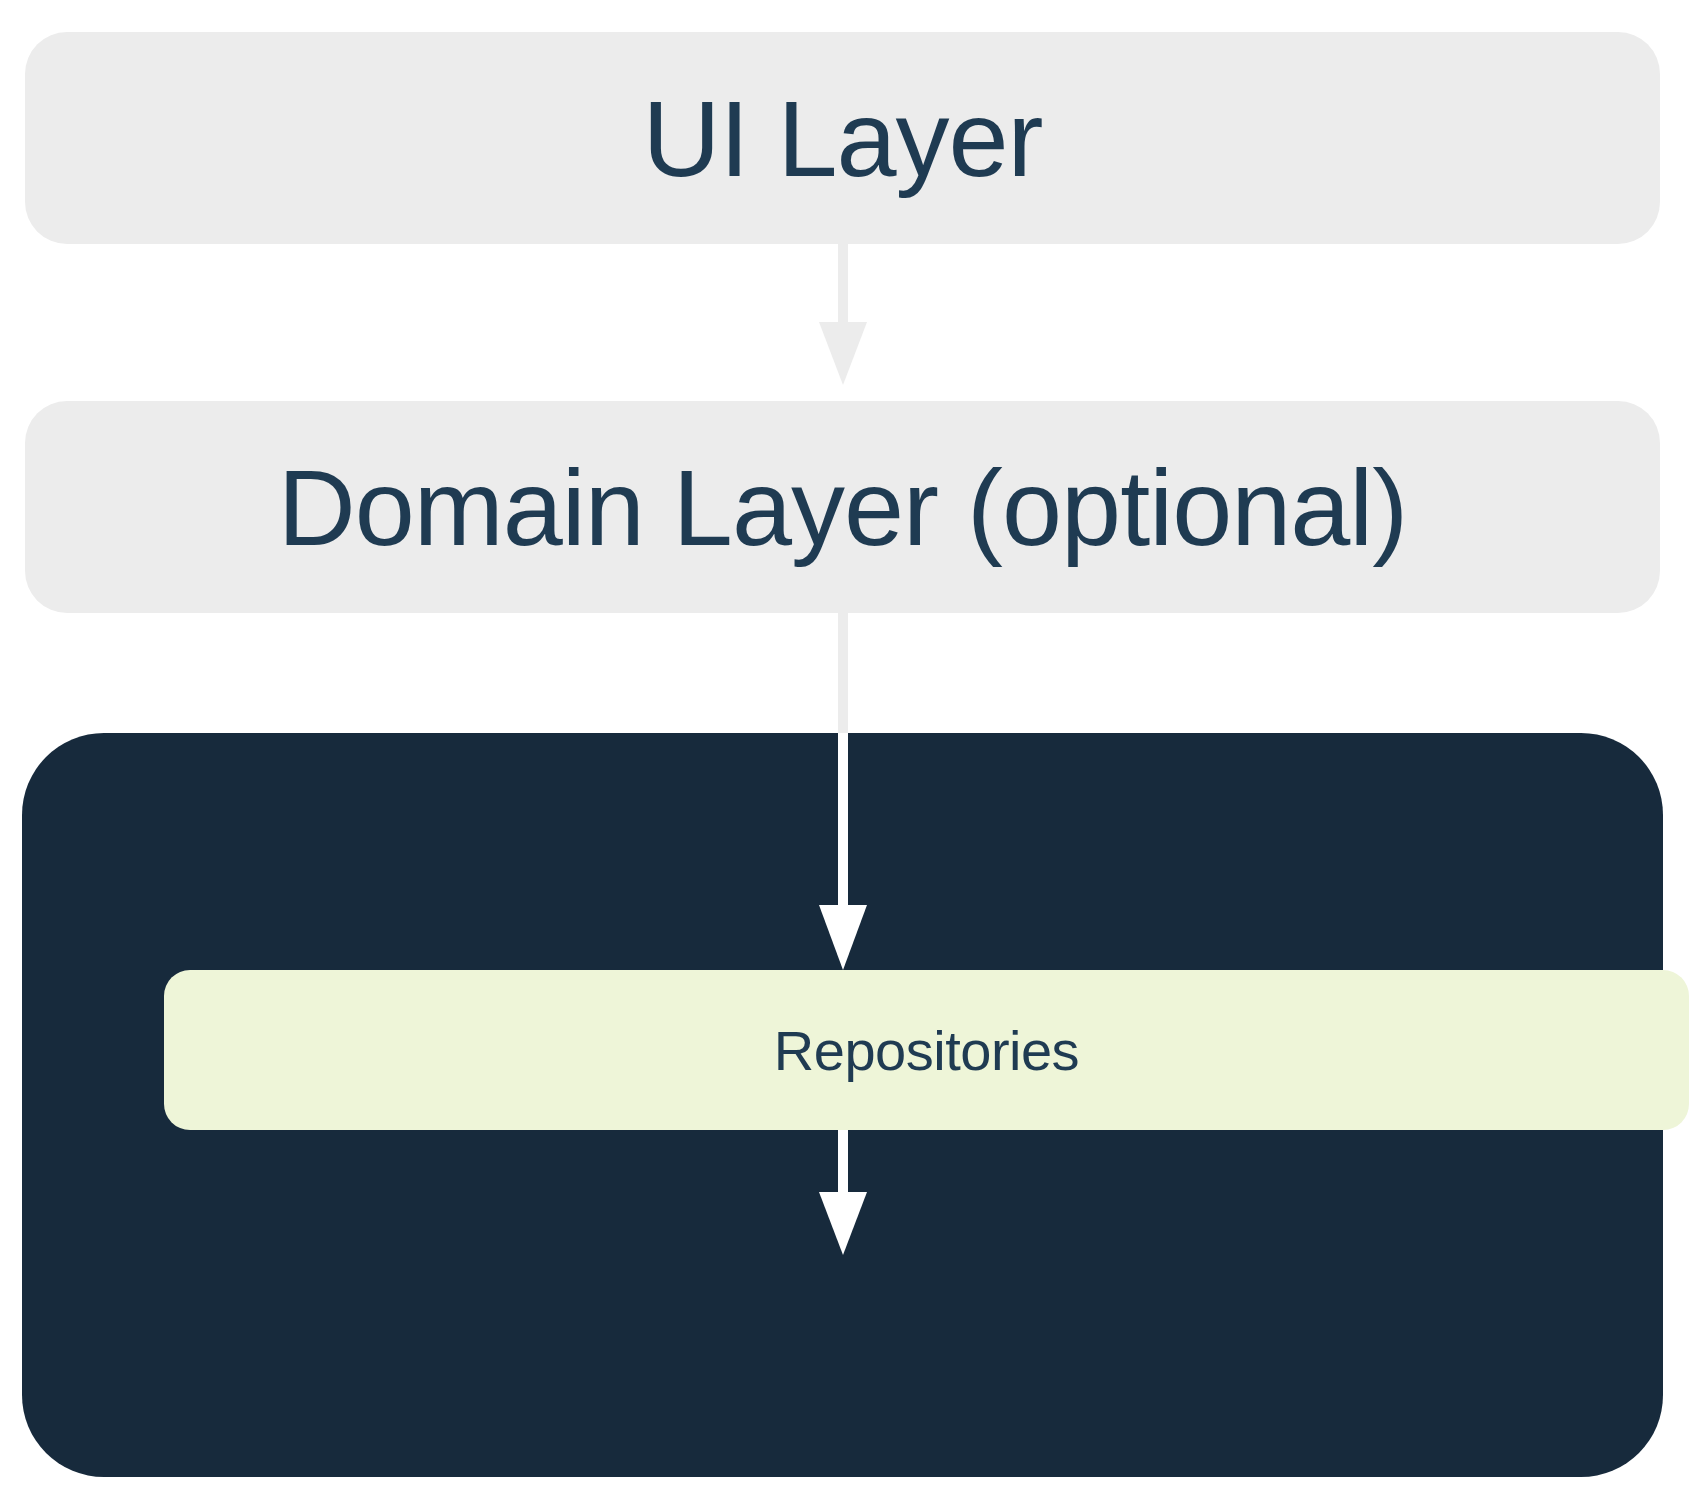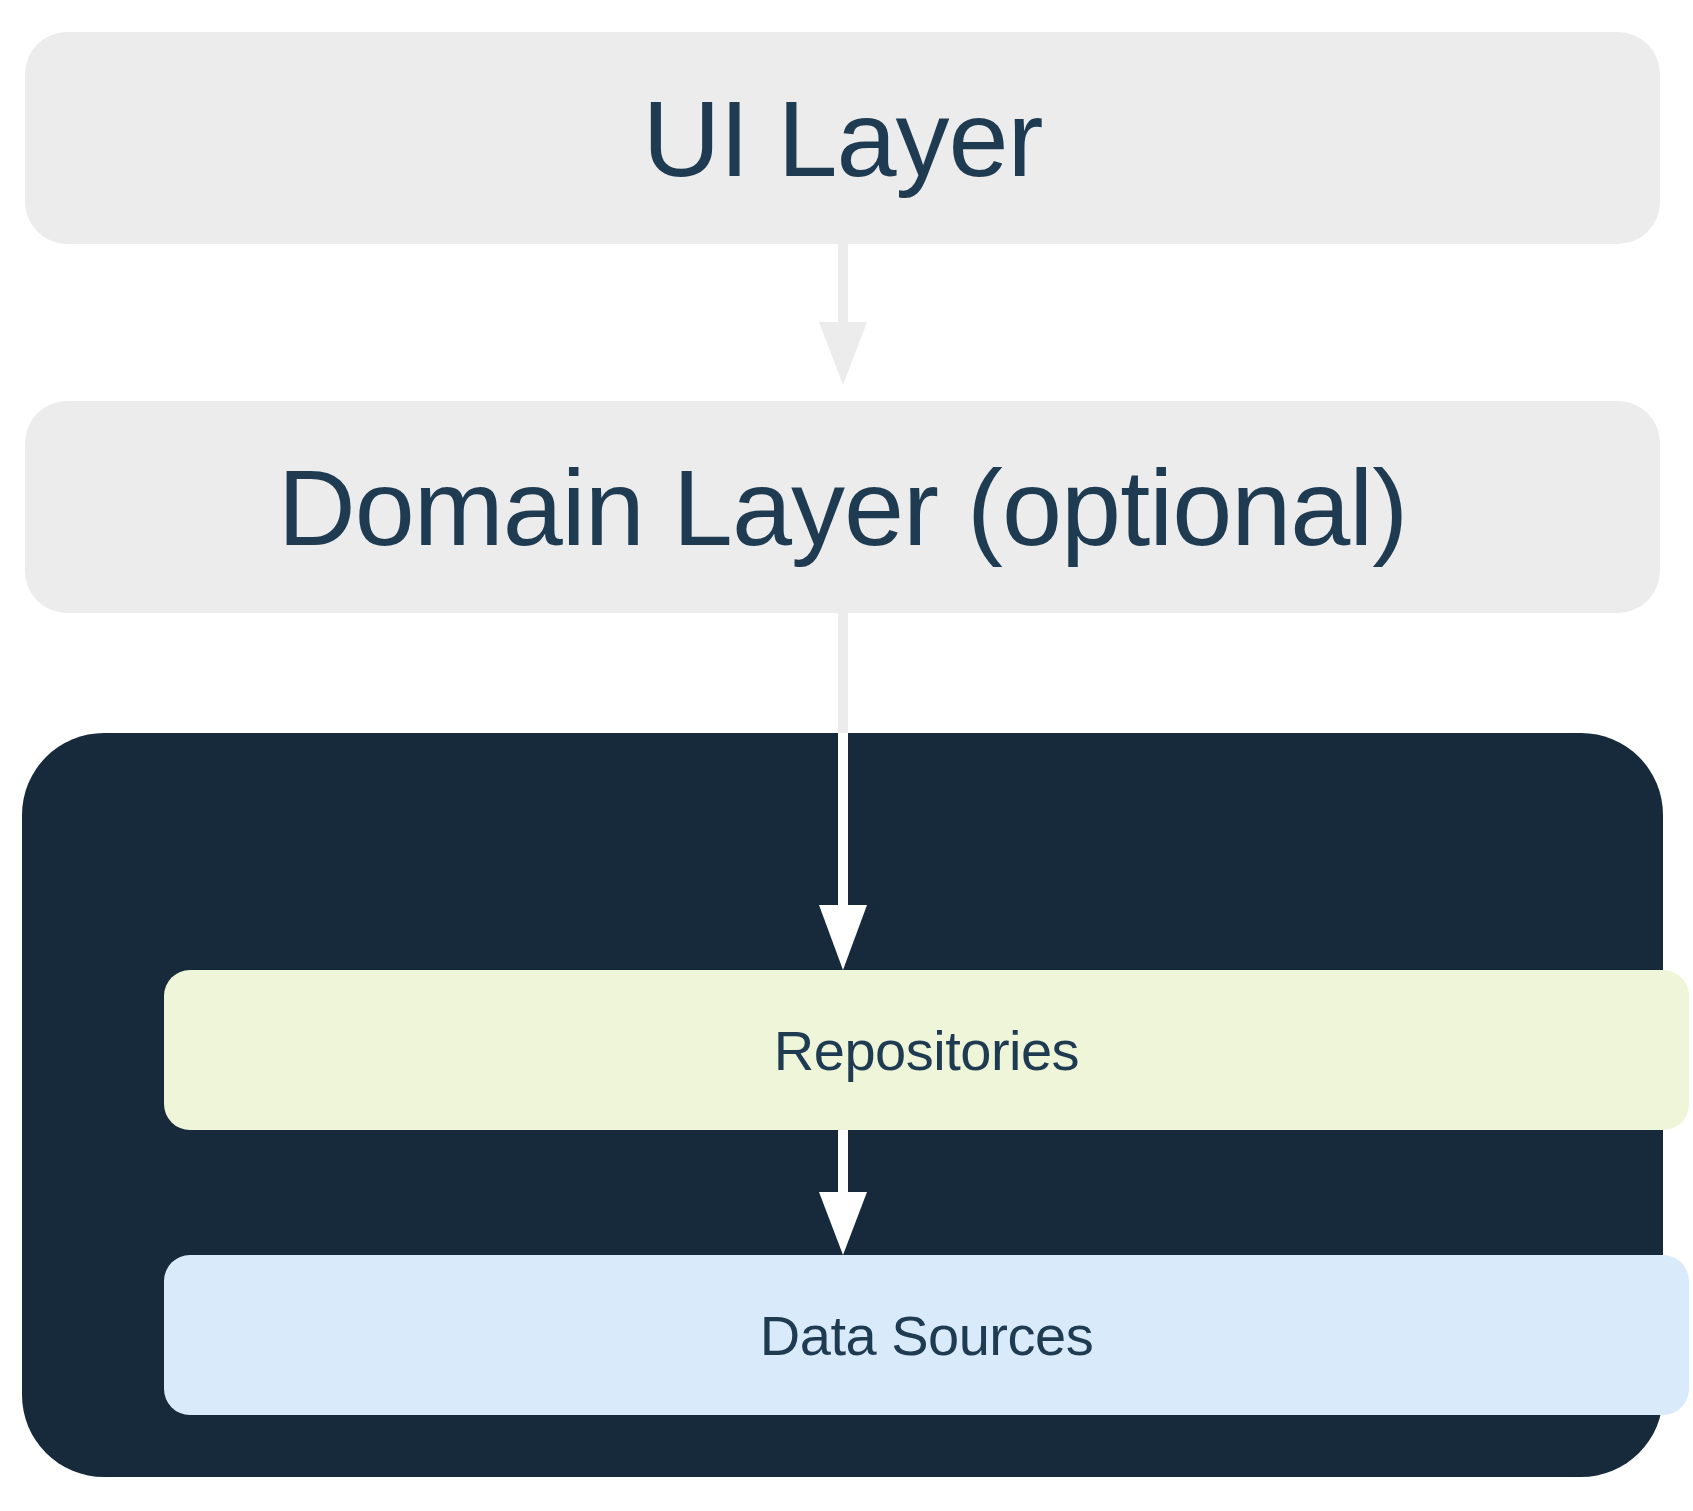--- a/index.html
+++ b/index.html
@@ -136,17 +136,14 @@
 
   <div class="node inner-box box-repositories">
     <span>Repositories</span>
   </div>
 
   <div class="arrow arrow-3">
     <div class="shaft"></div>
     <div class="head"></div>
   </div>
 
-  <div class="node inner-box box-data-sources">
-    <span>Data Sources</span>
-  </div>
 
 </div>
 
 </body></html>

